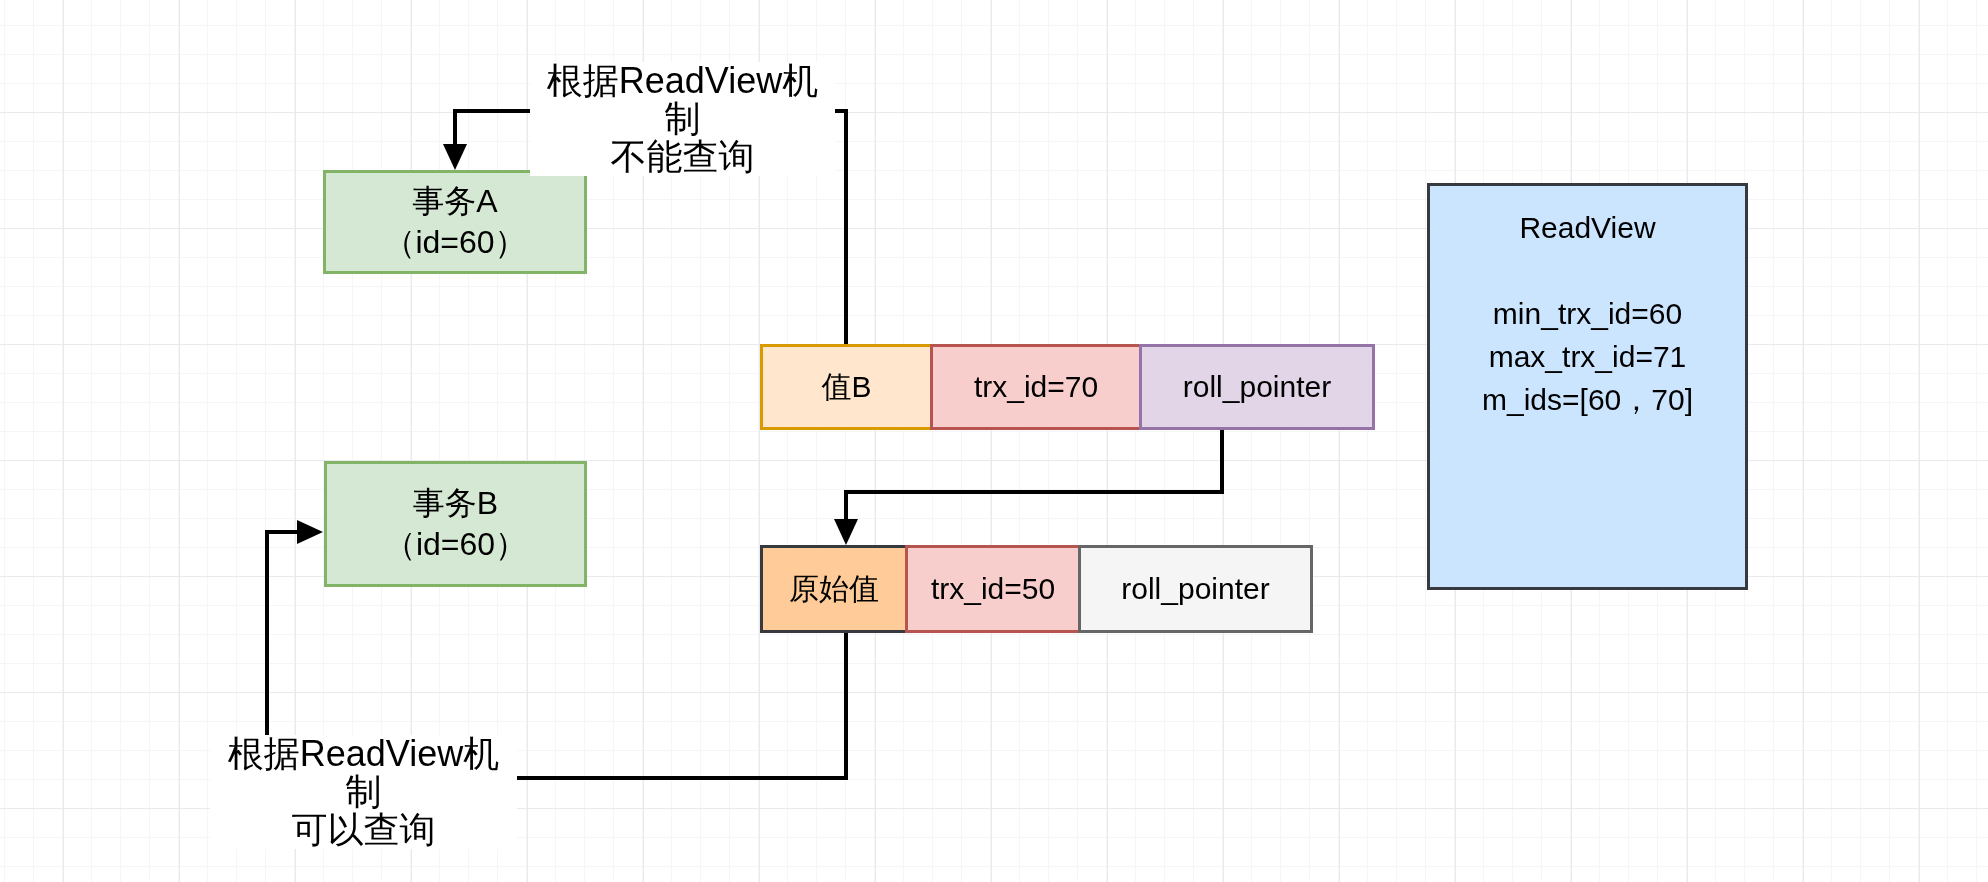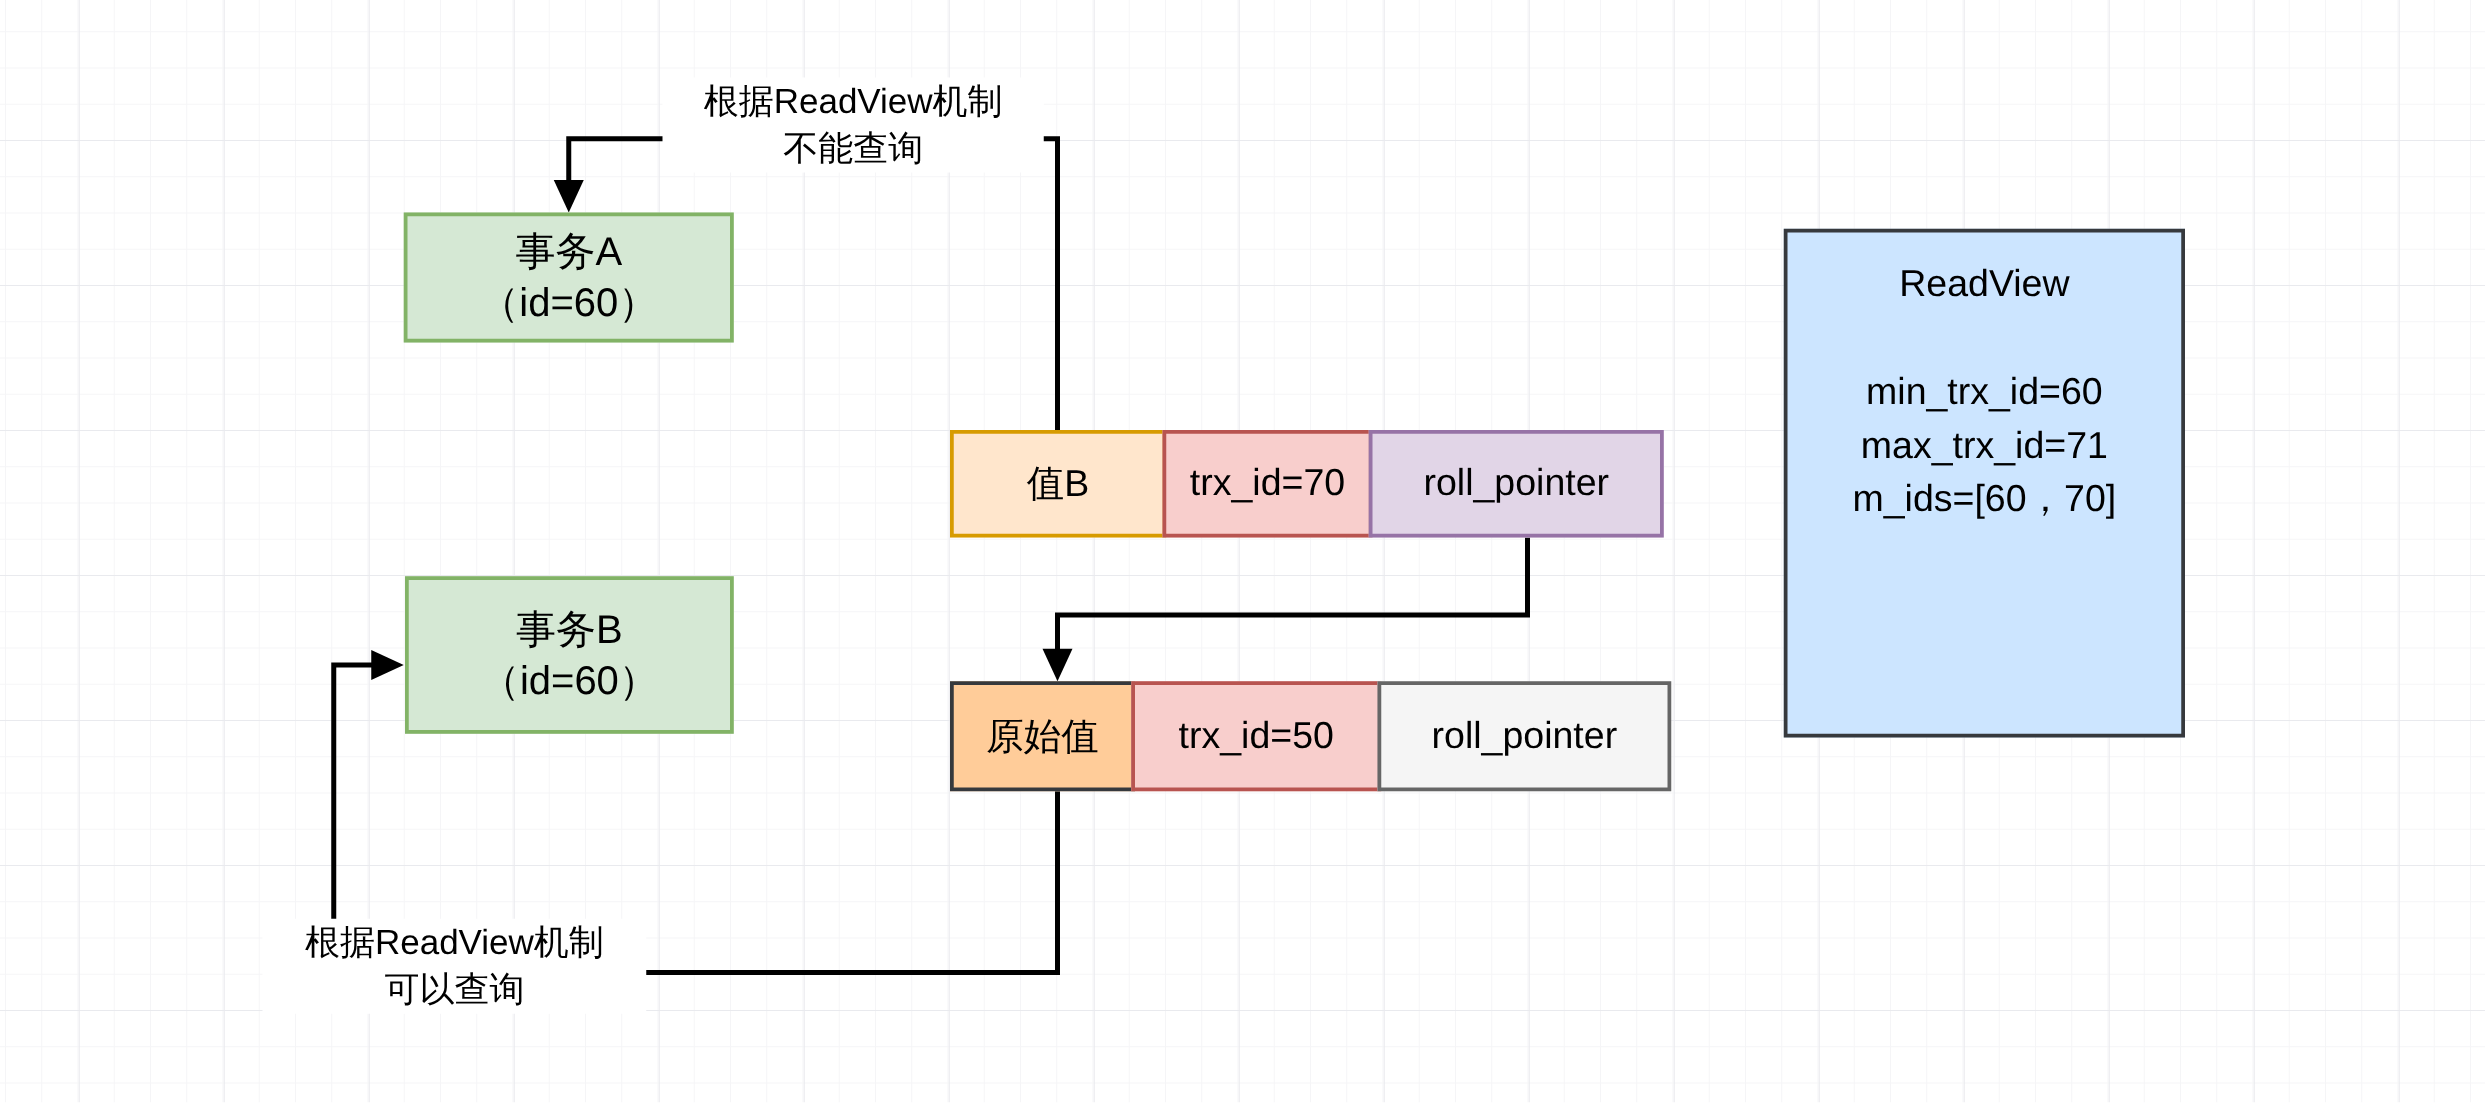--- a/index.html
+++ b/index.html
@@ -43,21 +43,21 @@
   .c-valb  { background: #ffe6cc; border: 3px solid #d79b00; }
   .c-pink  { background: #f8cecc; border: 3px solid #b85450; }
   .c-purp  { background: #e1d5e7; border: 3px solid #9673a6; }
   .c-orig  { background: #ffcc99; border: 3px solid #36393d; }
   .c-gray  { background: #f5f5f5; border: 3px solid #666666; }
 
   .edge-label {
     position: absolute;
     background: #ffffff;
     text-align: center;
-    font-size: 28px; line-height: 38px;
+    font-size: 36px; line-height: 38px;
   }
 </style>
 </head>
 <body>
 
 <div class="canvas">
 
   <svg class="edges" viewBox="0 0 1988 882">
 
     <g>
@@ -89,27 +89,27 @@
   <div class="node blue" style="left:1427px; top:183px; width:321px; height:407px;">
     <div>ReadView</div>
     <div class="spacer"></div>
     <div>min_trx_id=60</div>
     <div>max_trx_id=71</div>
     <div>m_ids=[60，70]</div>
   </div>
 
   <div class="rowgrp" style="left:760px; top:344px; height:86px;">
     <div class="cell c-valb" style="width:173px;">值B</div>
-    <div class="cell c-pink" style="width:168px;">trx_id=70</div>
+    <div class="cell c-pink" style="width:212px;">trx_id=70</div>
     <div class="cell c-purp" style="width:236px;">roll_pointer</div>
   </div>
 
   <div class="rowgrp" style="left:760px; top:545px; height:88px;">
     <div class="cell c-orig" style="width:148px;">原始值</div>
-    <div class="cell c-pink" style="width:200px;">trx_id=50</div>
+    <div class="cell c-pink" style="width:176px;">trx_id=50</div>
     <div class="cell c-gray" style="width:235px;">roll_pointer</div>
   </div>
 
   <div class="edge-label" style="left:530px; top:62px; width:305px;">
     <div>根据ReadView机制</div>
     <div>不能查询</div>
   </div>
 
   <div class="edge-label" style="left:210px; top:735px; width:307px;">
     <div>根据ReadView机制</div>

